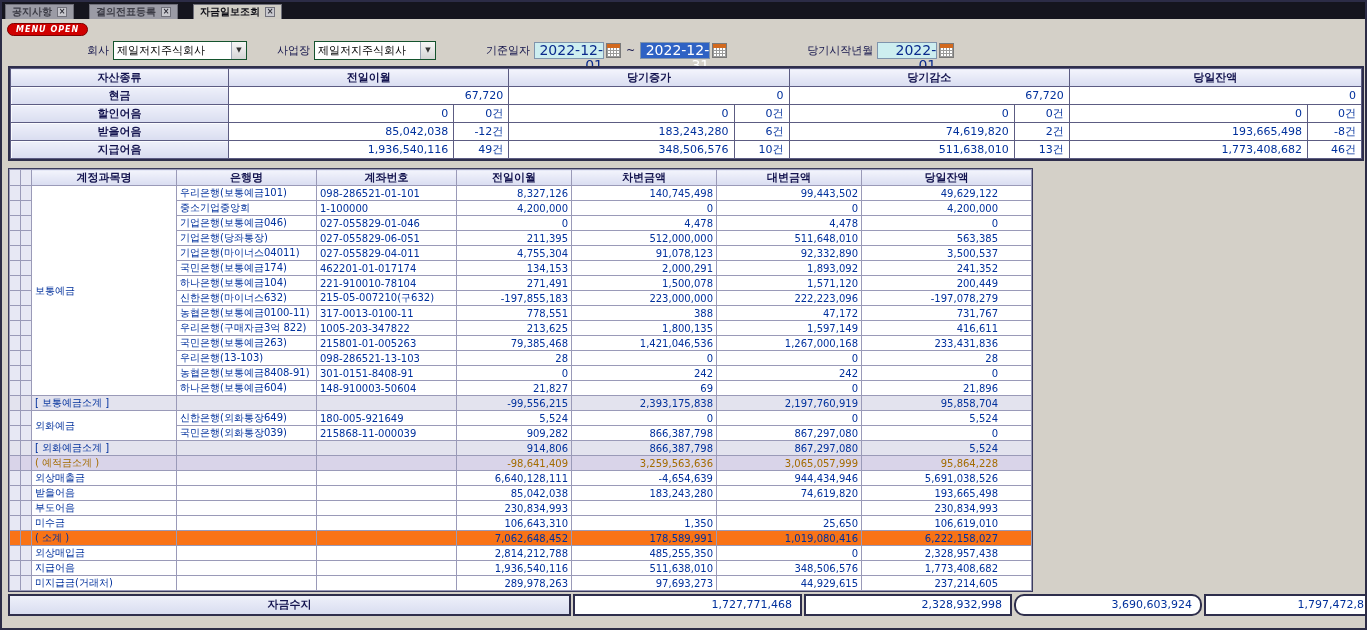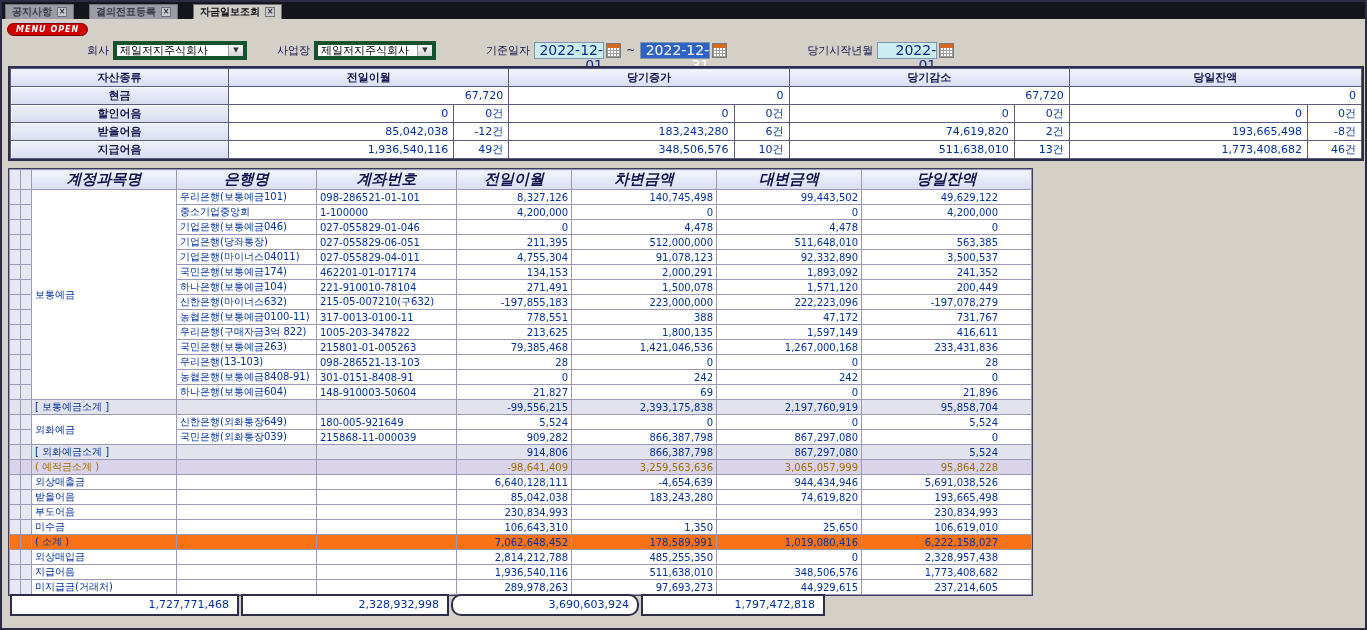--- a/index.html
+++ b/index.html
@@ -40,21 +40,21 @@
   
   #filterbar {
     position: absolute; left: 0; top: 34px; width: 100%; height: 28px;
     display: flex; align-items: center; font-size: 11px; color: #13134b;
   }
   .flabel { margin-right: 4px; white-space: nowrap; }
   .ml1 { margin-left: 85px; } .ml2 { margin-left: 30px; }
   .ml3 { margin-left: 50px; } .ml4 { margin-left: 80px; }
   .select {
     display: flex; align-items: center; height: 19px; background: #fff;
-    border: 4px solid #14532d; color: #000;
+    border: 1px solid #14532d; color: #000;
   }
   .select .val { flex: 1; padding: 0 3px; white-space: nowrap; overflow: hidden; }
   .select .arrow {
     width: 15px; height: 100%; border-left: 1px solid #9aa4b4;
     background: linear-gradient(#f6f6f6, #d5d5d5);
     display: flex; align-items: center; justify-content: center;
     font-size: 7px; color: #333;
   }
   .w1 { width: 134px; } .w2 { width: 122px; }
   .datebox {
@@ -96,23 +96,22 @@
   }
 
   
   #mainwrap { position: absolute; left: 6px; top: 166px; border: 1px solid #3c3c5e; }
   #main-table { border-collapse: collapse; table-layout: fixed; width: 1022px; }
   #main-table th, #main-table td {
     border: 1px solid #9a9ab8; height: 14px; padding: 0 3px;
     font-size: 10px; white-space: nowrap; overflow: hidden;
   }
   #main-table th {
-    height: 15px; font-size: 15px; font-weight: bold; color: #13134e;
+    height: 15px; font-size: 11px; font-weight: bold; color: #13134e;
     background: linear-gradient(#f3f4fc, #d9ddf1);
-    font-style: italic;
   }
   #main-table td.txt { background: #fff; color: #00309c; text-align: left; }
   #main-table td.num { background: #fff; color: #00309c; text-align: right; }
   #main-table td.last { padding-right: 33px; }
   #main-table td.grp { vertical-align: middle; }
   #main-table tr.subtotal td { background: #e3e3ee; }
   #main-table tr.tot td { background: #f97316; }
   #main-table tr.hl td { background: #d9d4e9; color: #a36b00; }
   #main-table th.ind, #main-table td.ind { background: #e7e8f4; padding: 0; }
 
@@ -557,17 +556,18 @@
           <td class="num">289,978,263</td>
           <td class="num">97,693,273</td>
           <td class="num">44,929,615</td>
           <td class="num last">237,214,605</td>
         </tr>
       </tbody>
     </table>
 </div>
 
 <div id="footer">
+  <div class="fl">자금수지</div>
   <div class="fv fv1">1,727,771,468</div>
   <div class="fv fv2">2,328,932,998</div>
   <div class="fv fv3">3,690,603,924</div>
   <div class="fv fv4">1,797,472,818</div>
 </div>
 
 </body></html>

